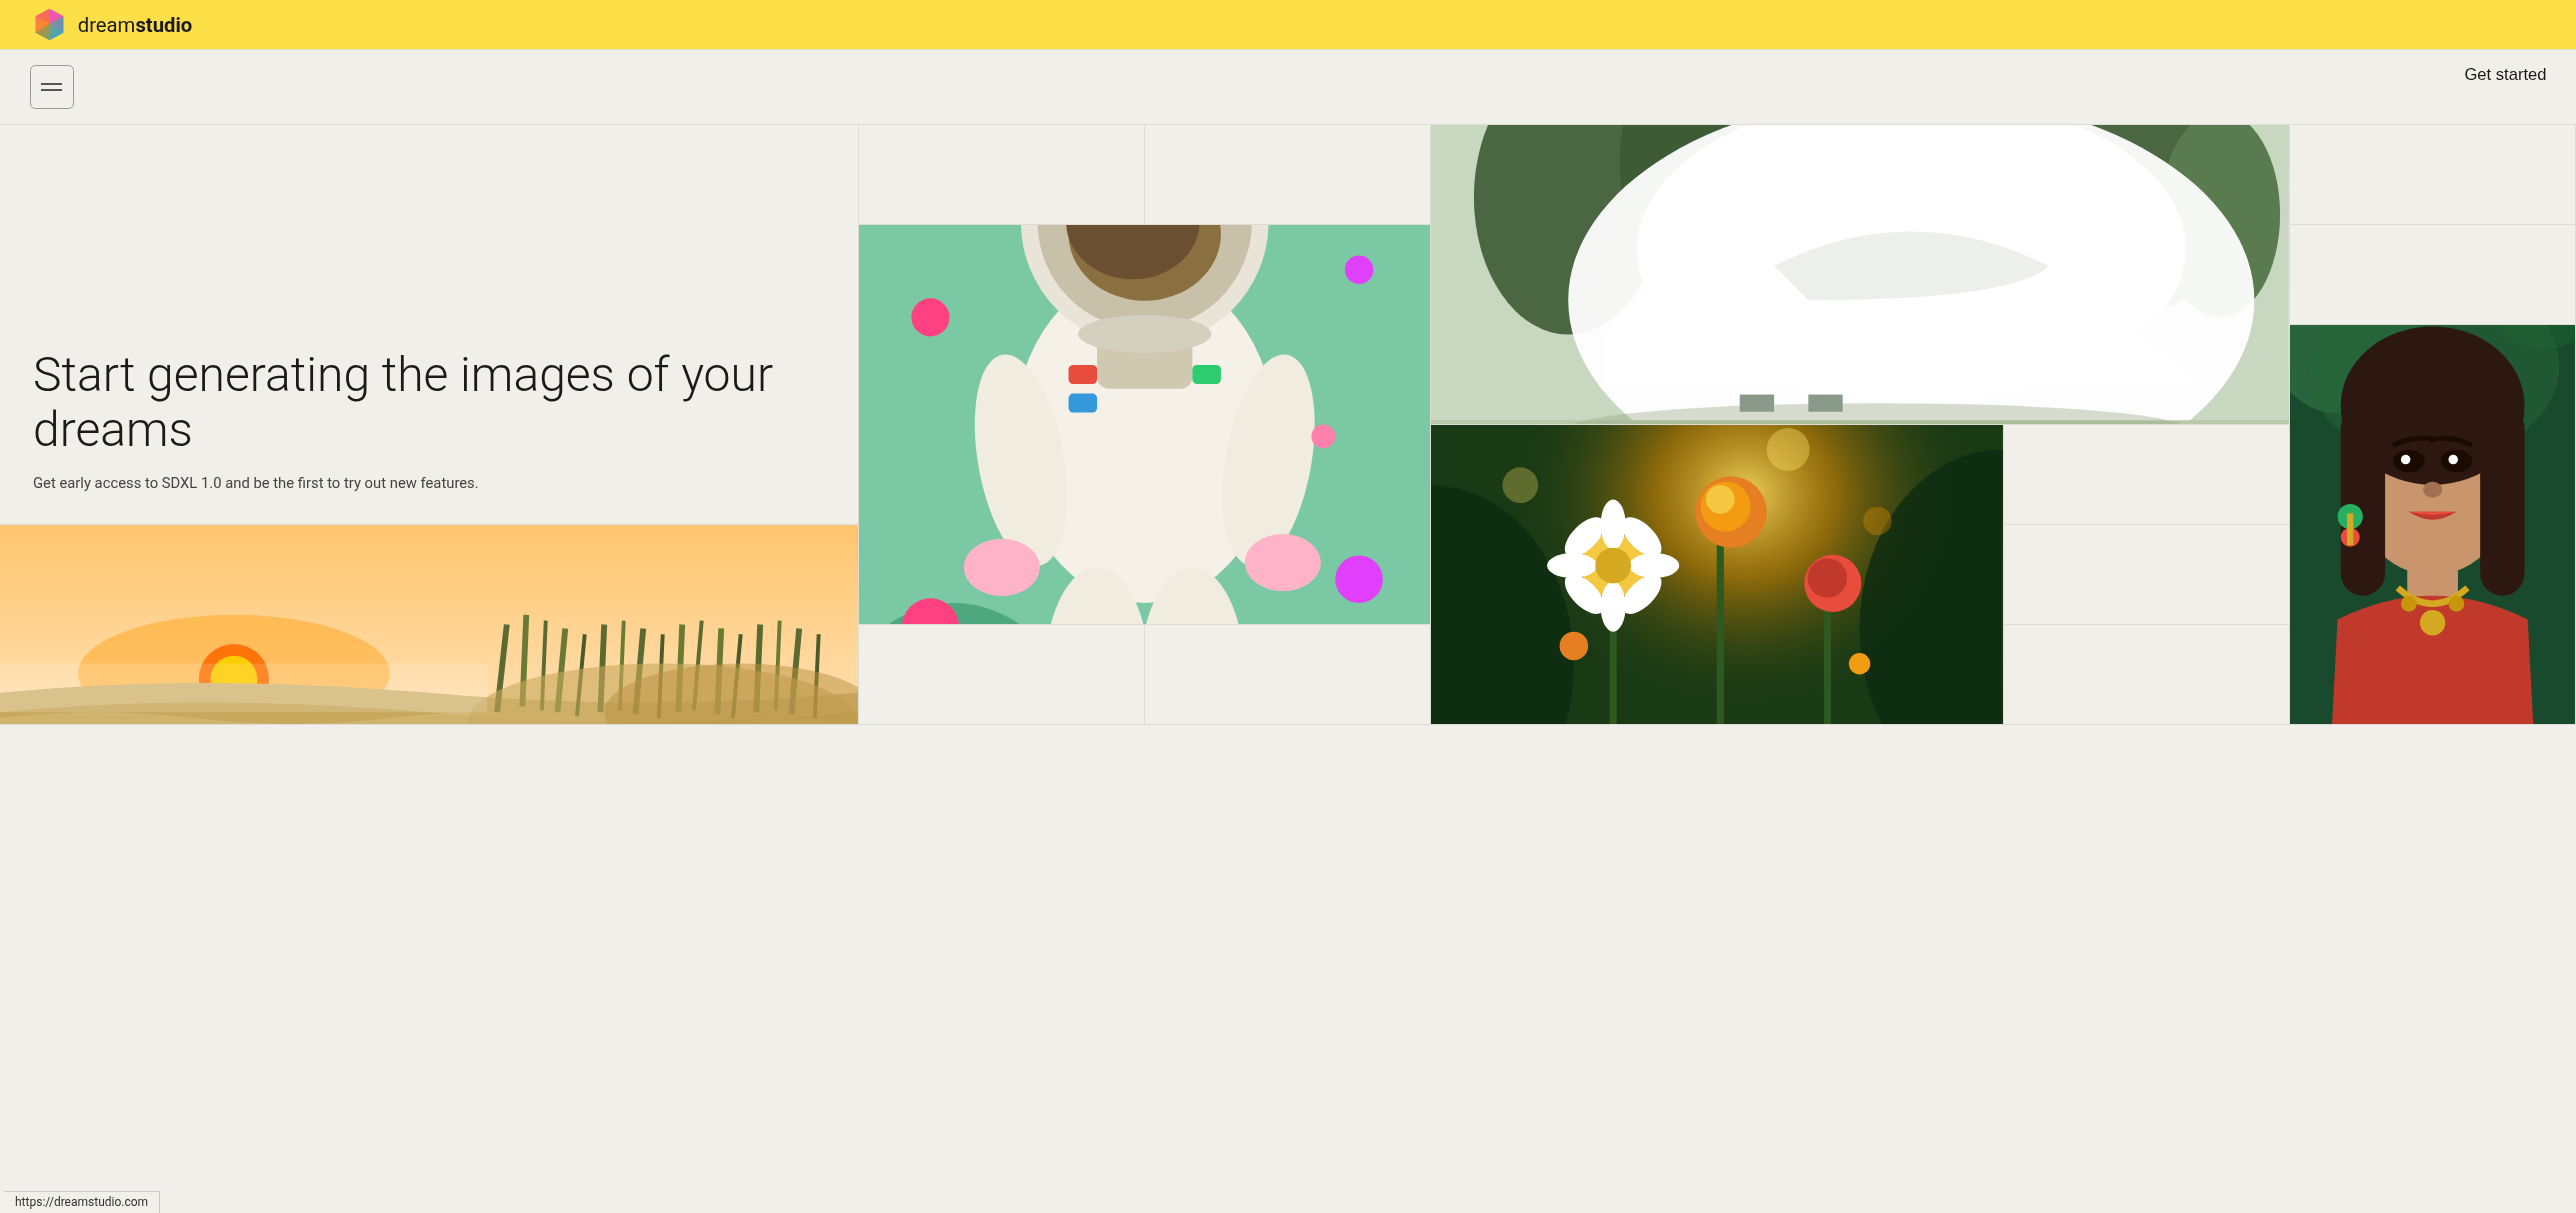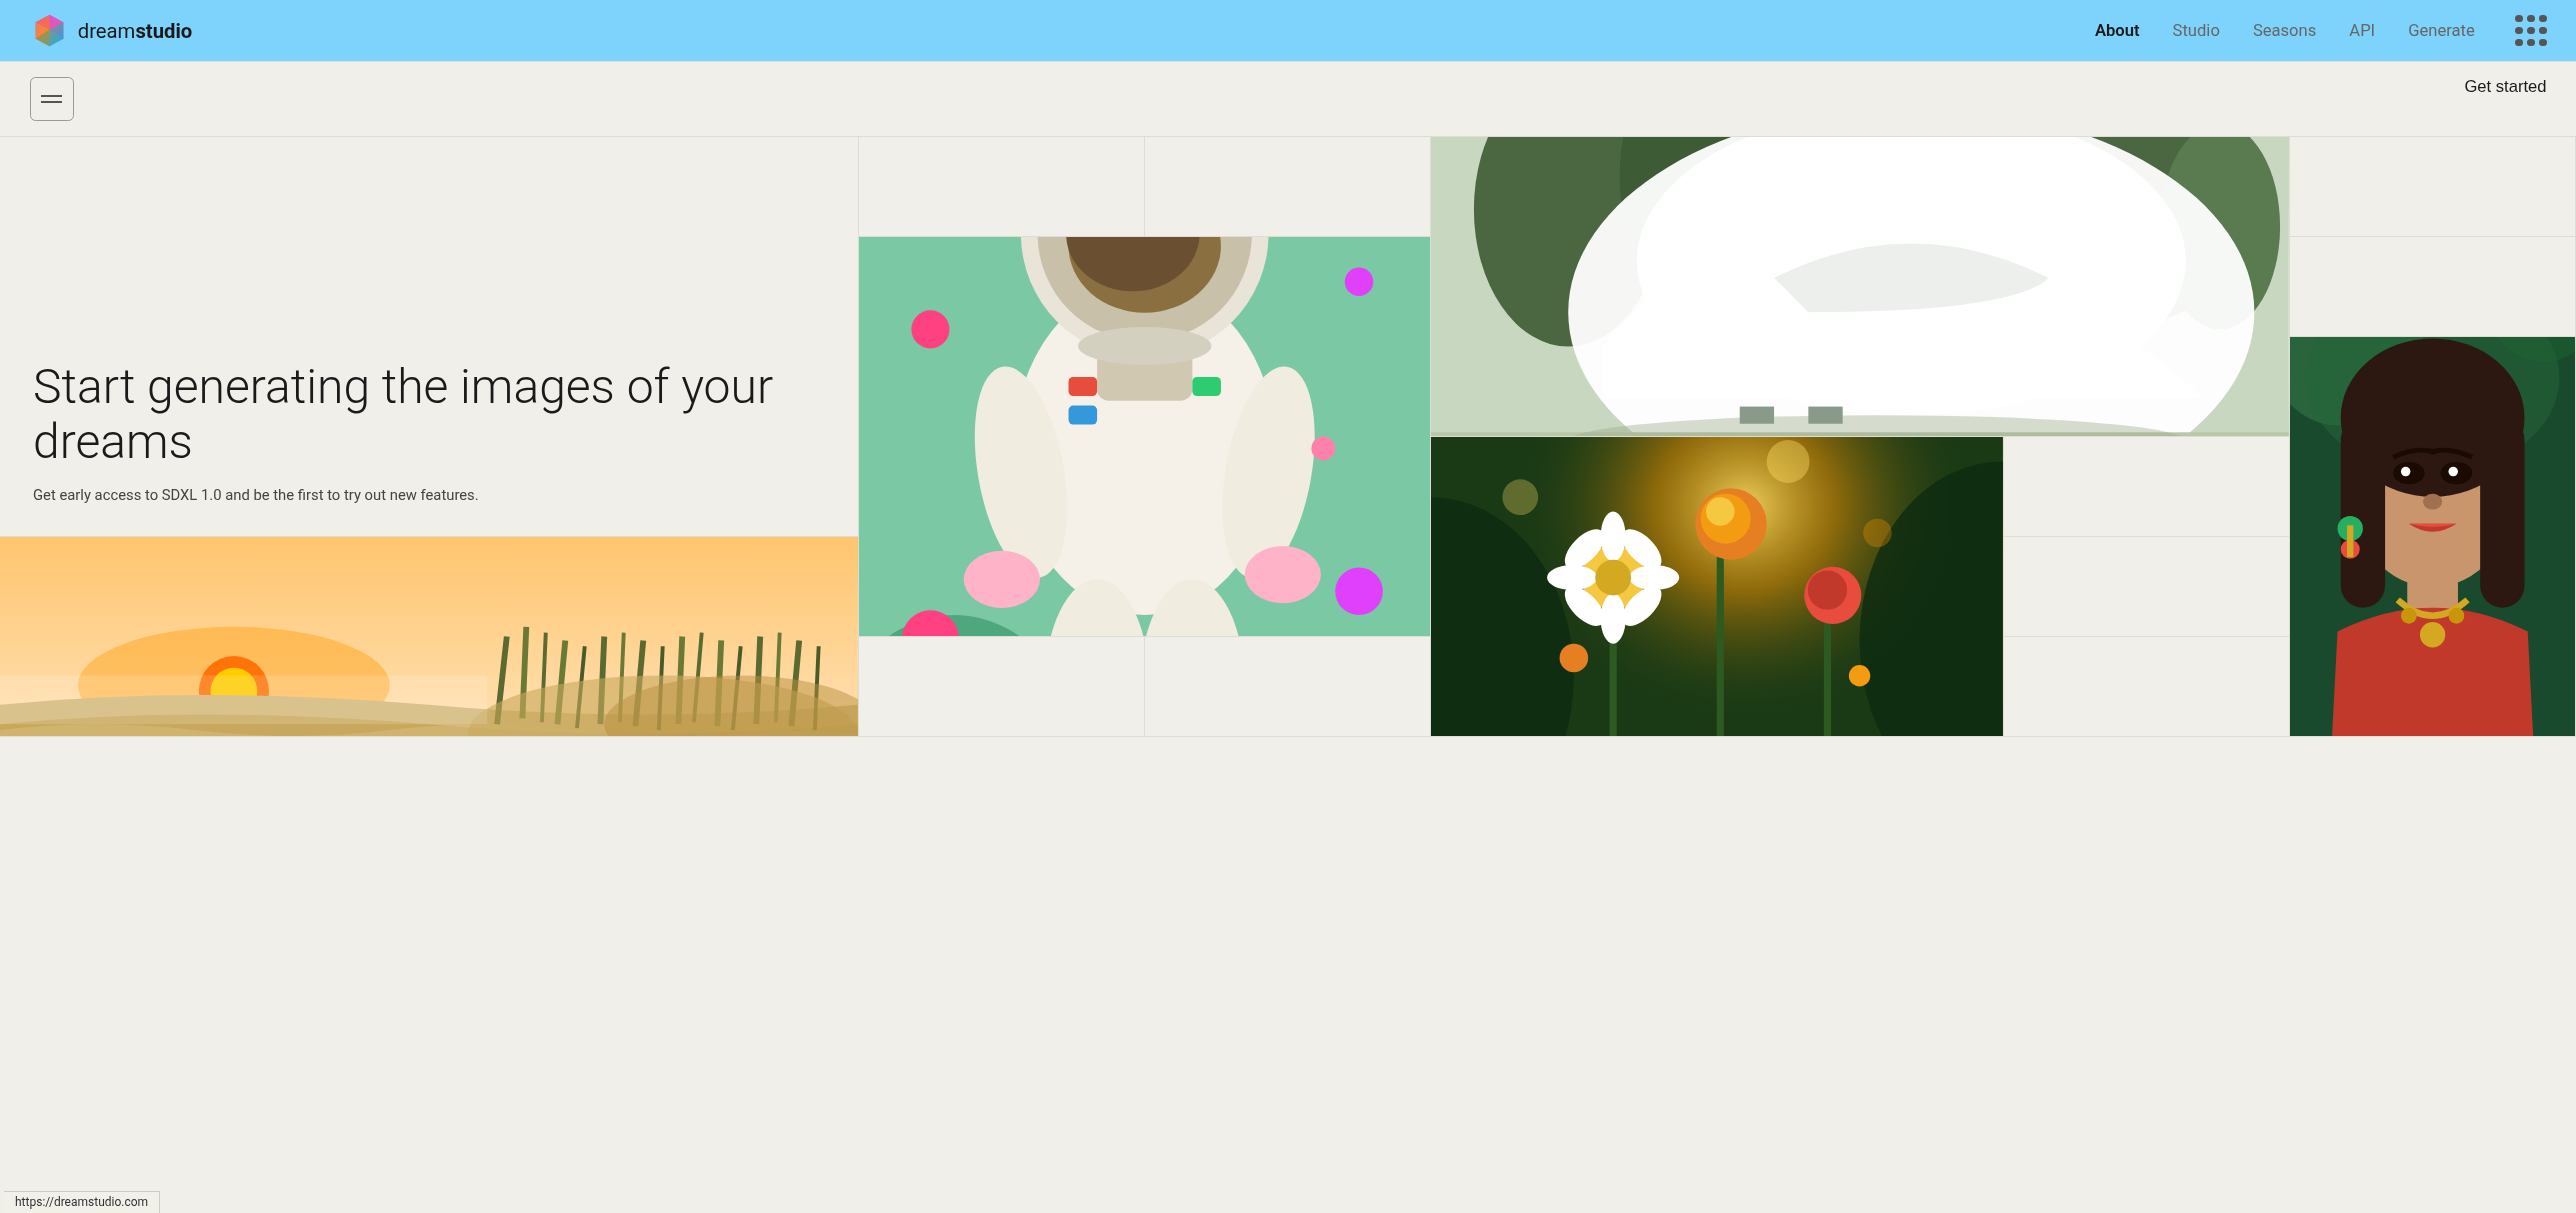--- a/index.html
+++ b/index.html
@@ -8,24 +8,23 @@
       font-family: -apple-system, BlinkMacSystemFont, 'Segoe UI', Roboto, sans-serif;
       background: #f0efe9;
       min-height: 100vh;
       overflow-x: hidden;
     }
 
     
     .header {
       display: flex;
       align-items: center;
-      justify-content: space-between;
       padding: 0 29.5px;
-      height: 62px;
-      background: #7dd3fc;
+      height: 50px;
+      background: #fde047;
       border-bottom: 0.9px solid #e0dfd8;
       position: sticky;
       top: 0;
       z-index: 100;
     }
 
     .logo-area {
       display: flex;
       align-items: center;
       gap: 9.2px;
@@ -310,38 +309,20 @@
       <polygon points="6,12 21,20 6,30" fill="#ff9800" opacity="0.5"></polygon>
       <polygon points="36,12 21,20 36,30" fill="#2196f3" opacity="0.5"></polygon>
       <polygon points="21,20 6,30 21,38" fill="#4caf50" opacity="0.5"></polygon>
       <polygon points="21,20 36,30 21,38" fill="#00bcd4" opacity="0.5"></polygon>
     </svg>
     <span class="logo-text">
       <span>dream</span><strong>studio</strong>
     </span>
   </a>
 
-  <nav class="nav">
-    <a class="nav-link active" href="#">About</a>
-    <a class="nav-link" href="#">Studio</a>
-    <a class="nav-link" href="#">Seasons</a>
-    <a class="nav-link" href="#">API</a>
-    <a class="nav-link" href="#">Generate</a>
-    <div class="nav-dots">
-      <span class="nav-dot"></span>
-      <span class="nav-dot"></span>
-      <span class="nav-dot"></span>
-      <span class="nav-dot"></span>
-      <span class="nav-dot"></span>
-      <span class="nav-dot"></span>
-      <span class="nav-dot"></span>
-      <span class="nav-dot"></span>
-      <span class="nav-dot"></span>
-    </div>
-  </nav>
 </header>
 
 <div class="sub-header">
   <button class="menu-btn">
     <span class="menu-line"></span>
     <span class="menu-line"></span>
   </button>
   <button class="get-started-btn">Get started</button>
 </div>
 

